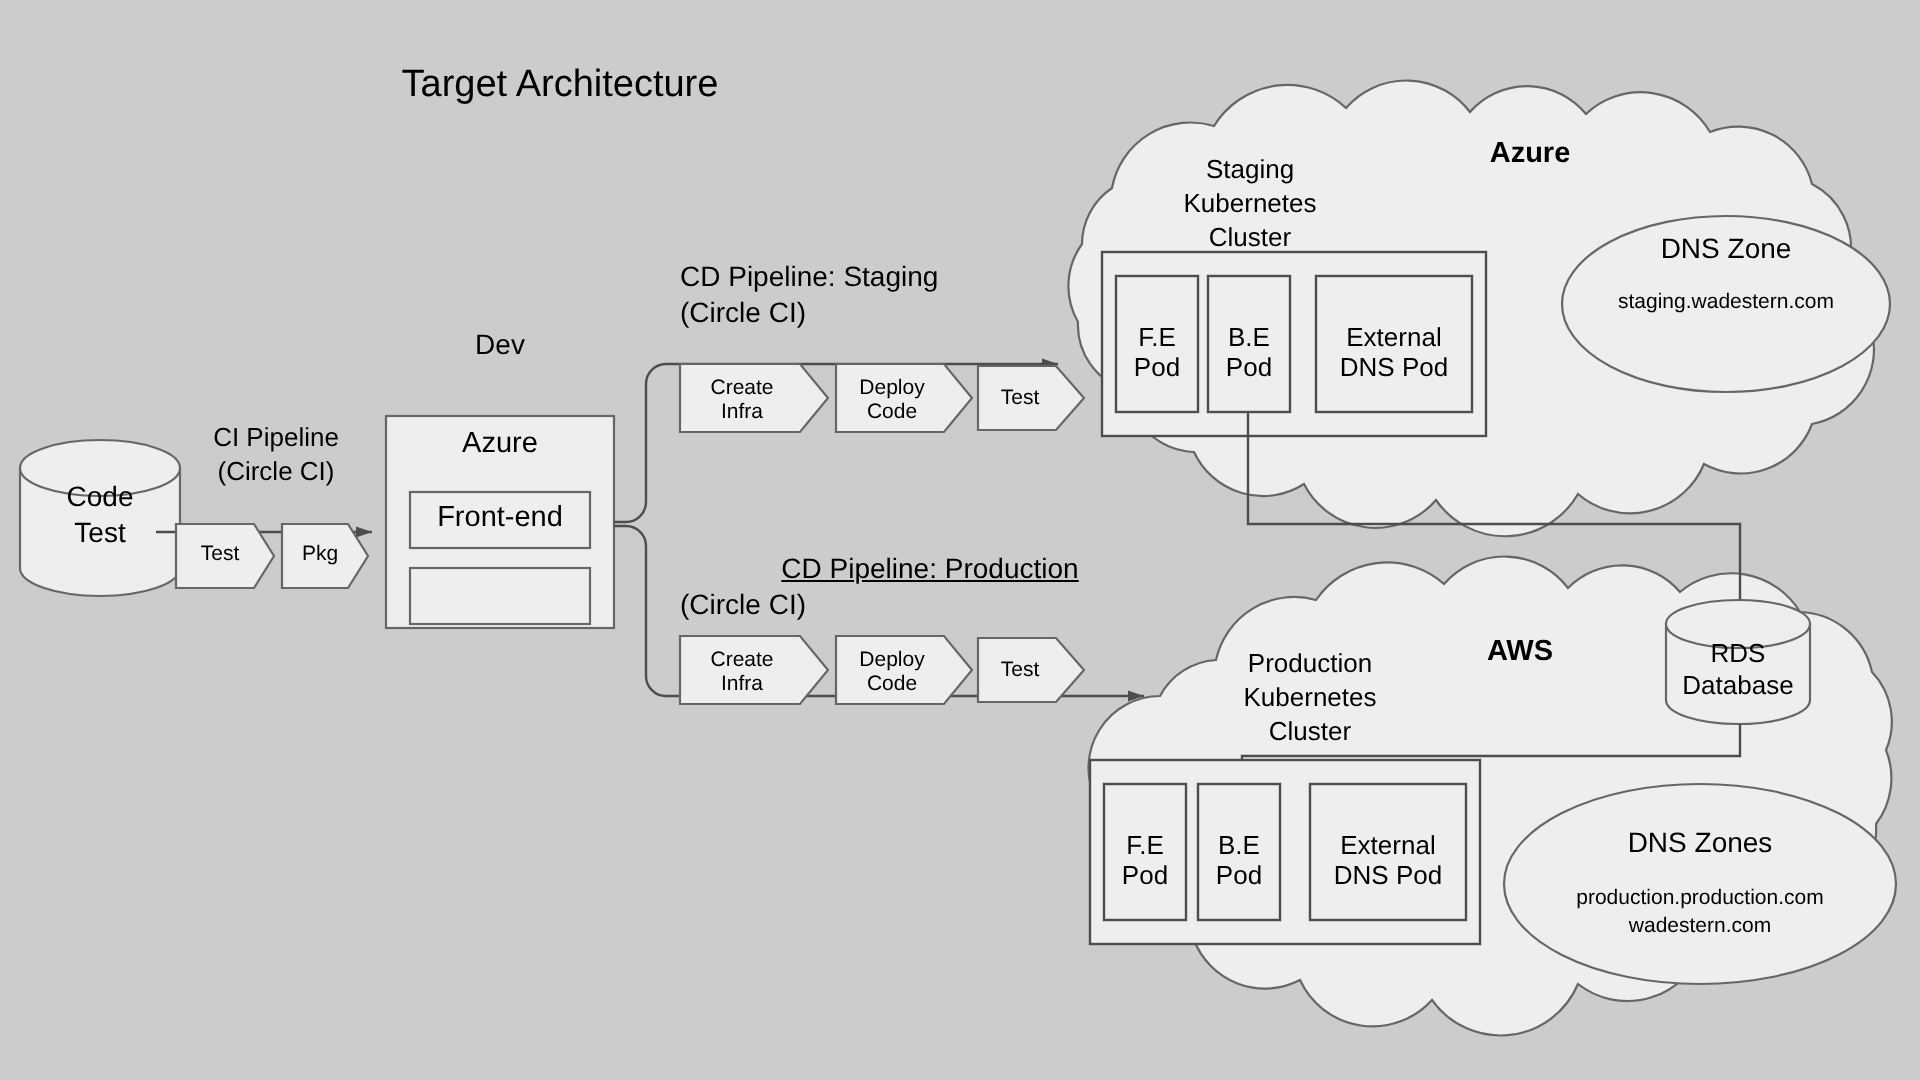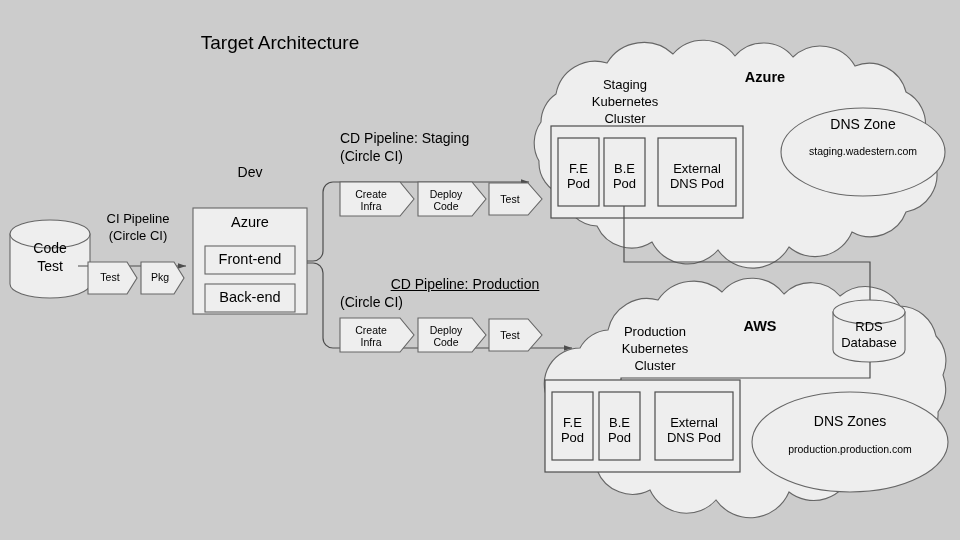--- a/index.html
+++ b/index.html
@@ -174,21 +174,20 @@
   <div class="lbl t13 ctr" style="left:88px; top:227px; width:100px; height:17px;">(Circle CI)</div>
 
   <div class="lbl t11 ctr" style="left:90px; top:269px; width:40px; height:16px;">Test</div>
   <div class="lbl t11 ctr" style="left:142px; top:269px; width:36px; height:16px;">Pkg</div>
 
   <div class="lbl t14 ctr" style="left:190px; top:164px; width:120px; height:18px;">Dev</div>
 
   <div class="lbl t15 ctr" style="left:193px; top:213px; width:114px; height:20px;">Azure</div>
 
   <div class="lbl t15 ctr" style="left:205px; top:246px; width:90px; height:28px;">Front-end</div>
-  <div class="lbl t15 ctr" style="left:205px; top:284px; width:90px; height:28px;">Back-end</div>
 
   <div class="lbl t14" style="left:340px; top:130px; width:230px; height:18px; text-align:left;">CD Pipeline: Staging</div>
   <div class="lbl t14" style="left:340px; top:148px; width:230px; height:18px; text-align:left;">(Circle CI)</div>
 
   <div class="lbl t11 ctr" style="left:342px; top:188px; width:58px; height:12px;">Create</div>
   <div class="lbl t11 ctr" style="left:342px; top:200px; width:58px; height:12px;">Infra</div>
   <div class="lbl t11 ctr" style="left:419px; top:188px; width:54px; height:12px;">Deploy</div>
   <div class="lbl t11 ctr" style="left:419px; top:200px; width:54px; height:12px;">Code</div>
   <div class="lbl t11 ctr" style="left:490px; top:192px; width:40px; height:14px;">Test</div>
 
@@ -228,14 +227,15 @@
   <div class="lbl t13 ctr" style="left:599px; top:415px; width:41px; height:15px;">B.E</div>
   <div class="lbl t13 ctr" style="left:599px; top:430px; width:41px; height:15px;">Pod</div>
   <div class="lbl t13 ctr" style="left:655px; top:415px; width:78px; height:15px;">External</div>
   <div class="lbl t13 ctr" style="left:655px; top:430px; width:78px; height:15px;">DNS Pod</div>
 
   <div class="lbl t13 ctr" style="left:833px; top:319px; width:72px; height:16px;">RDS</div>
   <div class="lbl t13 ctr" style="left:829px; top:335px; width:80px; height:16px;">Database</div>
 
   <div class="lbl t14 ctr" style="left:780px; top:413px; width:140px; height:18px;">DNS Zones</div>
   <div class="lbl t11 ctr" style="left:762px; top:442px; width:176px; height:15px;">production.production.com</div>
+  <div class="lbl t11 ctr" style="left:762px; top:456px; width:176px; height:15px;">wadestern.com</div>
 
 </div>
 
 </body></html>

